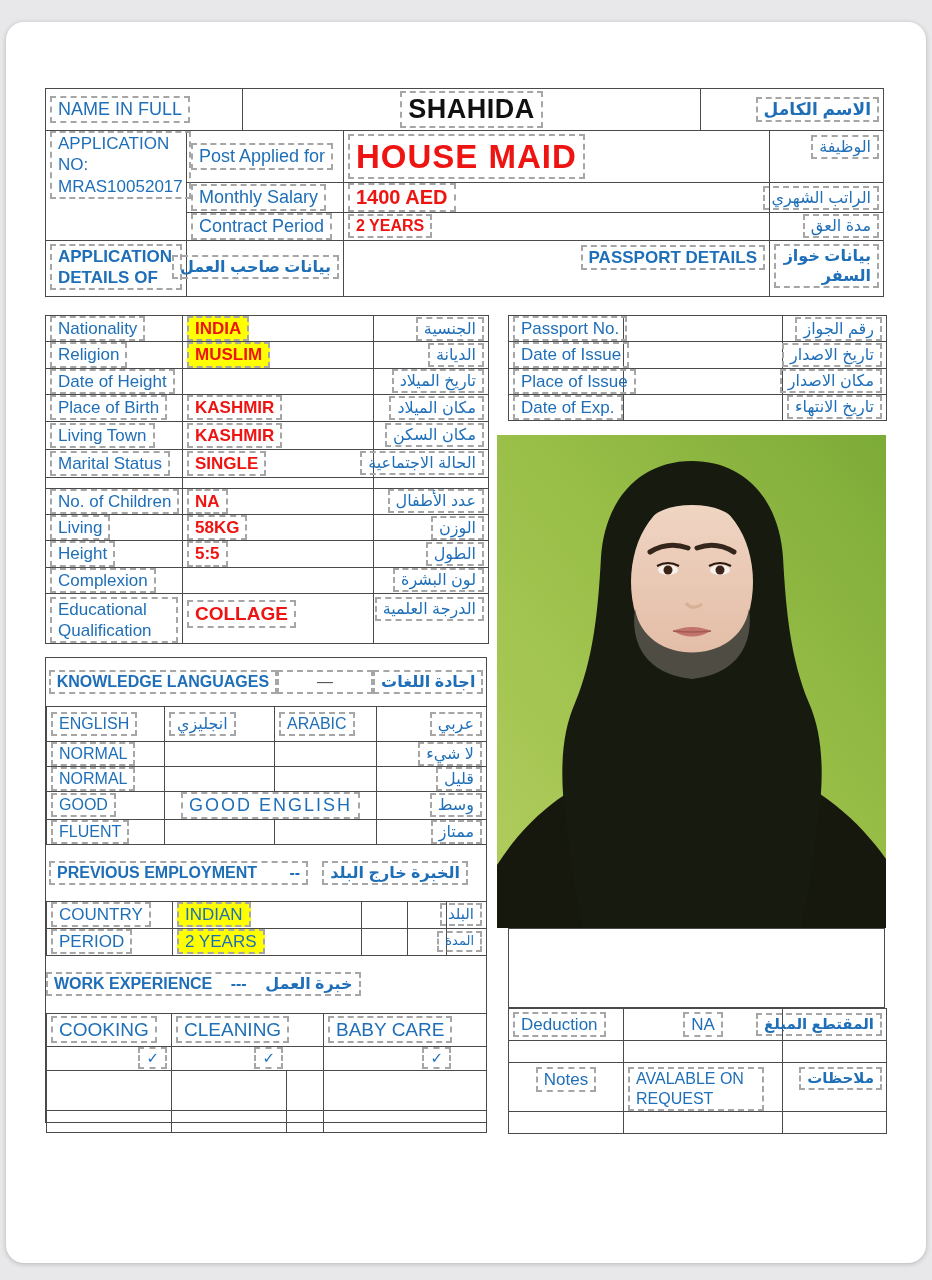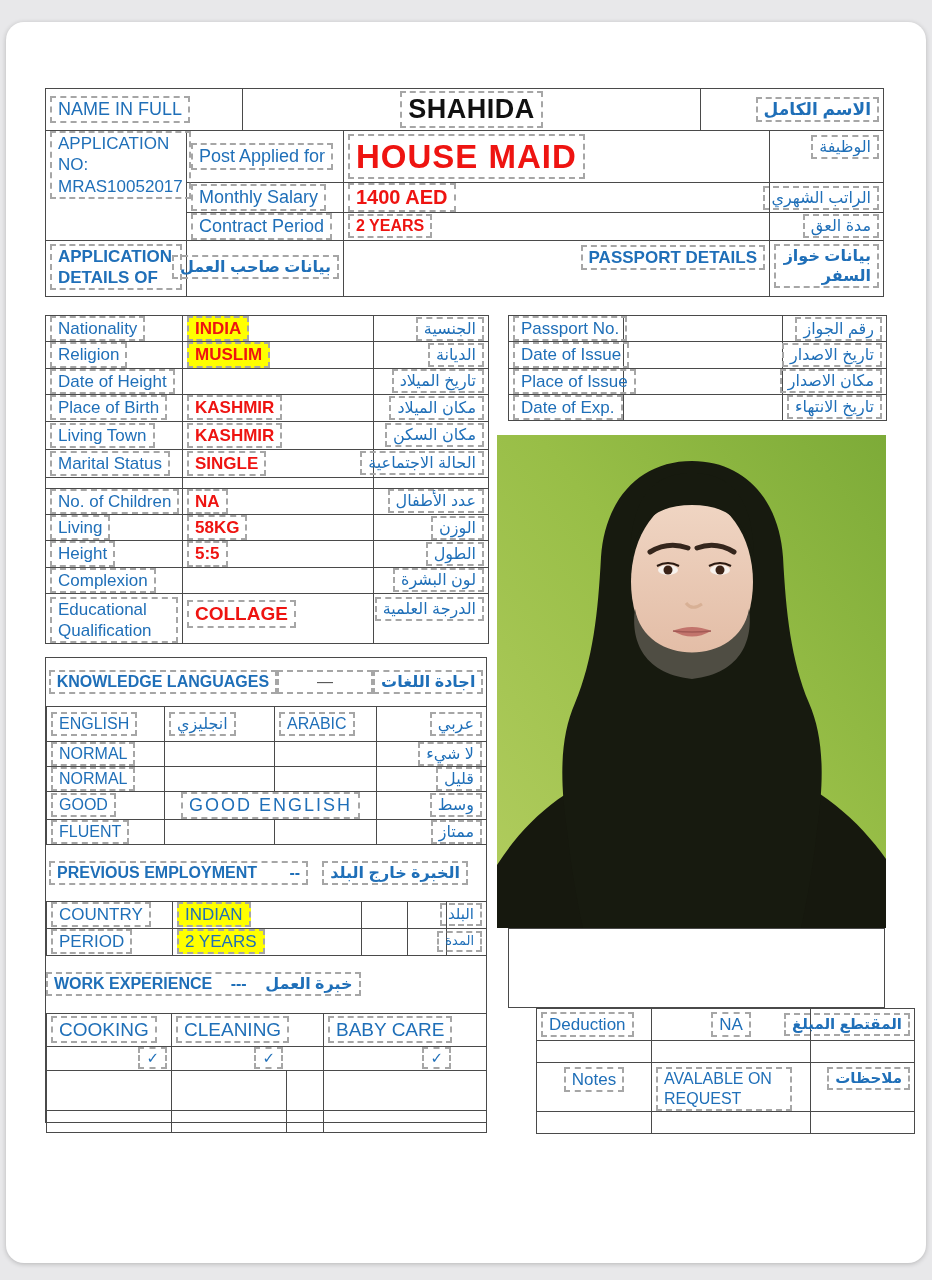--- a/index.html
+++ b/index.html
@@ -379,21 +379,21 @@
     <tr style="height:22px">
       <td></td>
       <td></td>
       <td></td>
       <td></td>
     </tr>
   </tbody>
     </table>
 </div>
 
-<table class="abs" style="left:536px;top:1008px;width:378px">
+<table class="abs" style="left:508px;top:1008px;width:378px">
   <colgroup>
       <col style="width:115px">
       <col style="width:159px">
       <col style="width:104px">
     </colgroup>
   <tbody>
       <tr style="height:32px">
     <td><span class="db blue s17">Deduction</span></td>
     <td class="ctr"><span class="db blue s17">NA</span></td>
     <td class="ar-cell"><span class="db blue b" style="font-size:15px">المقتطع المبلغ</span></td>

